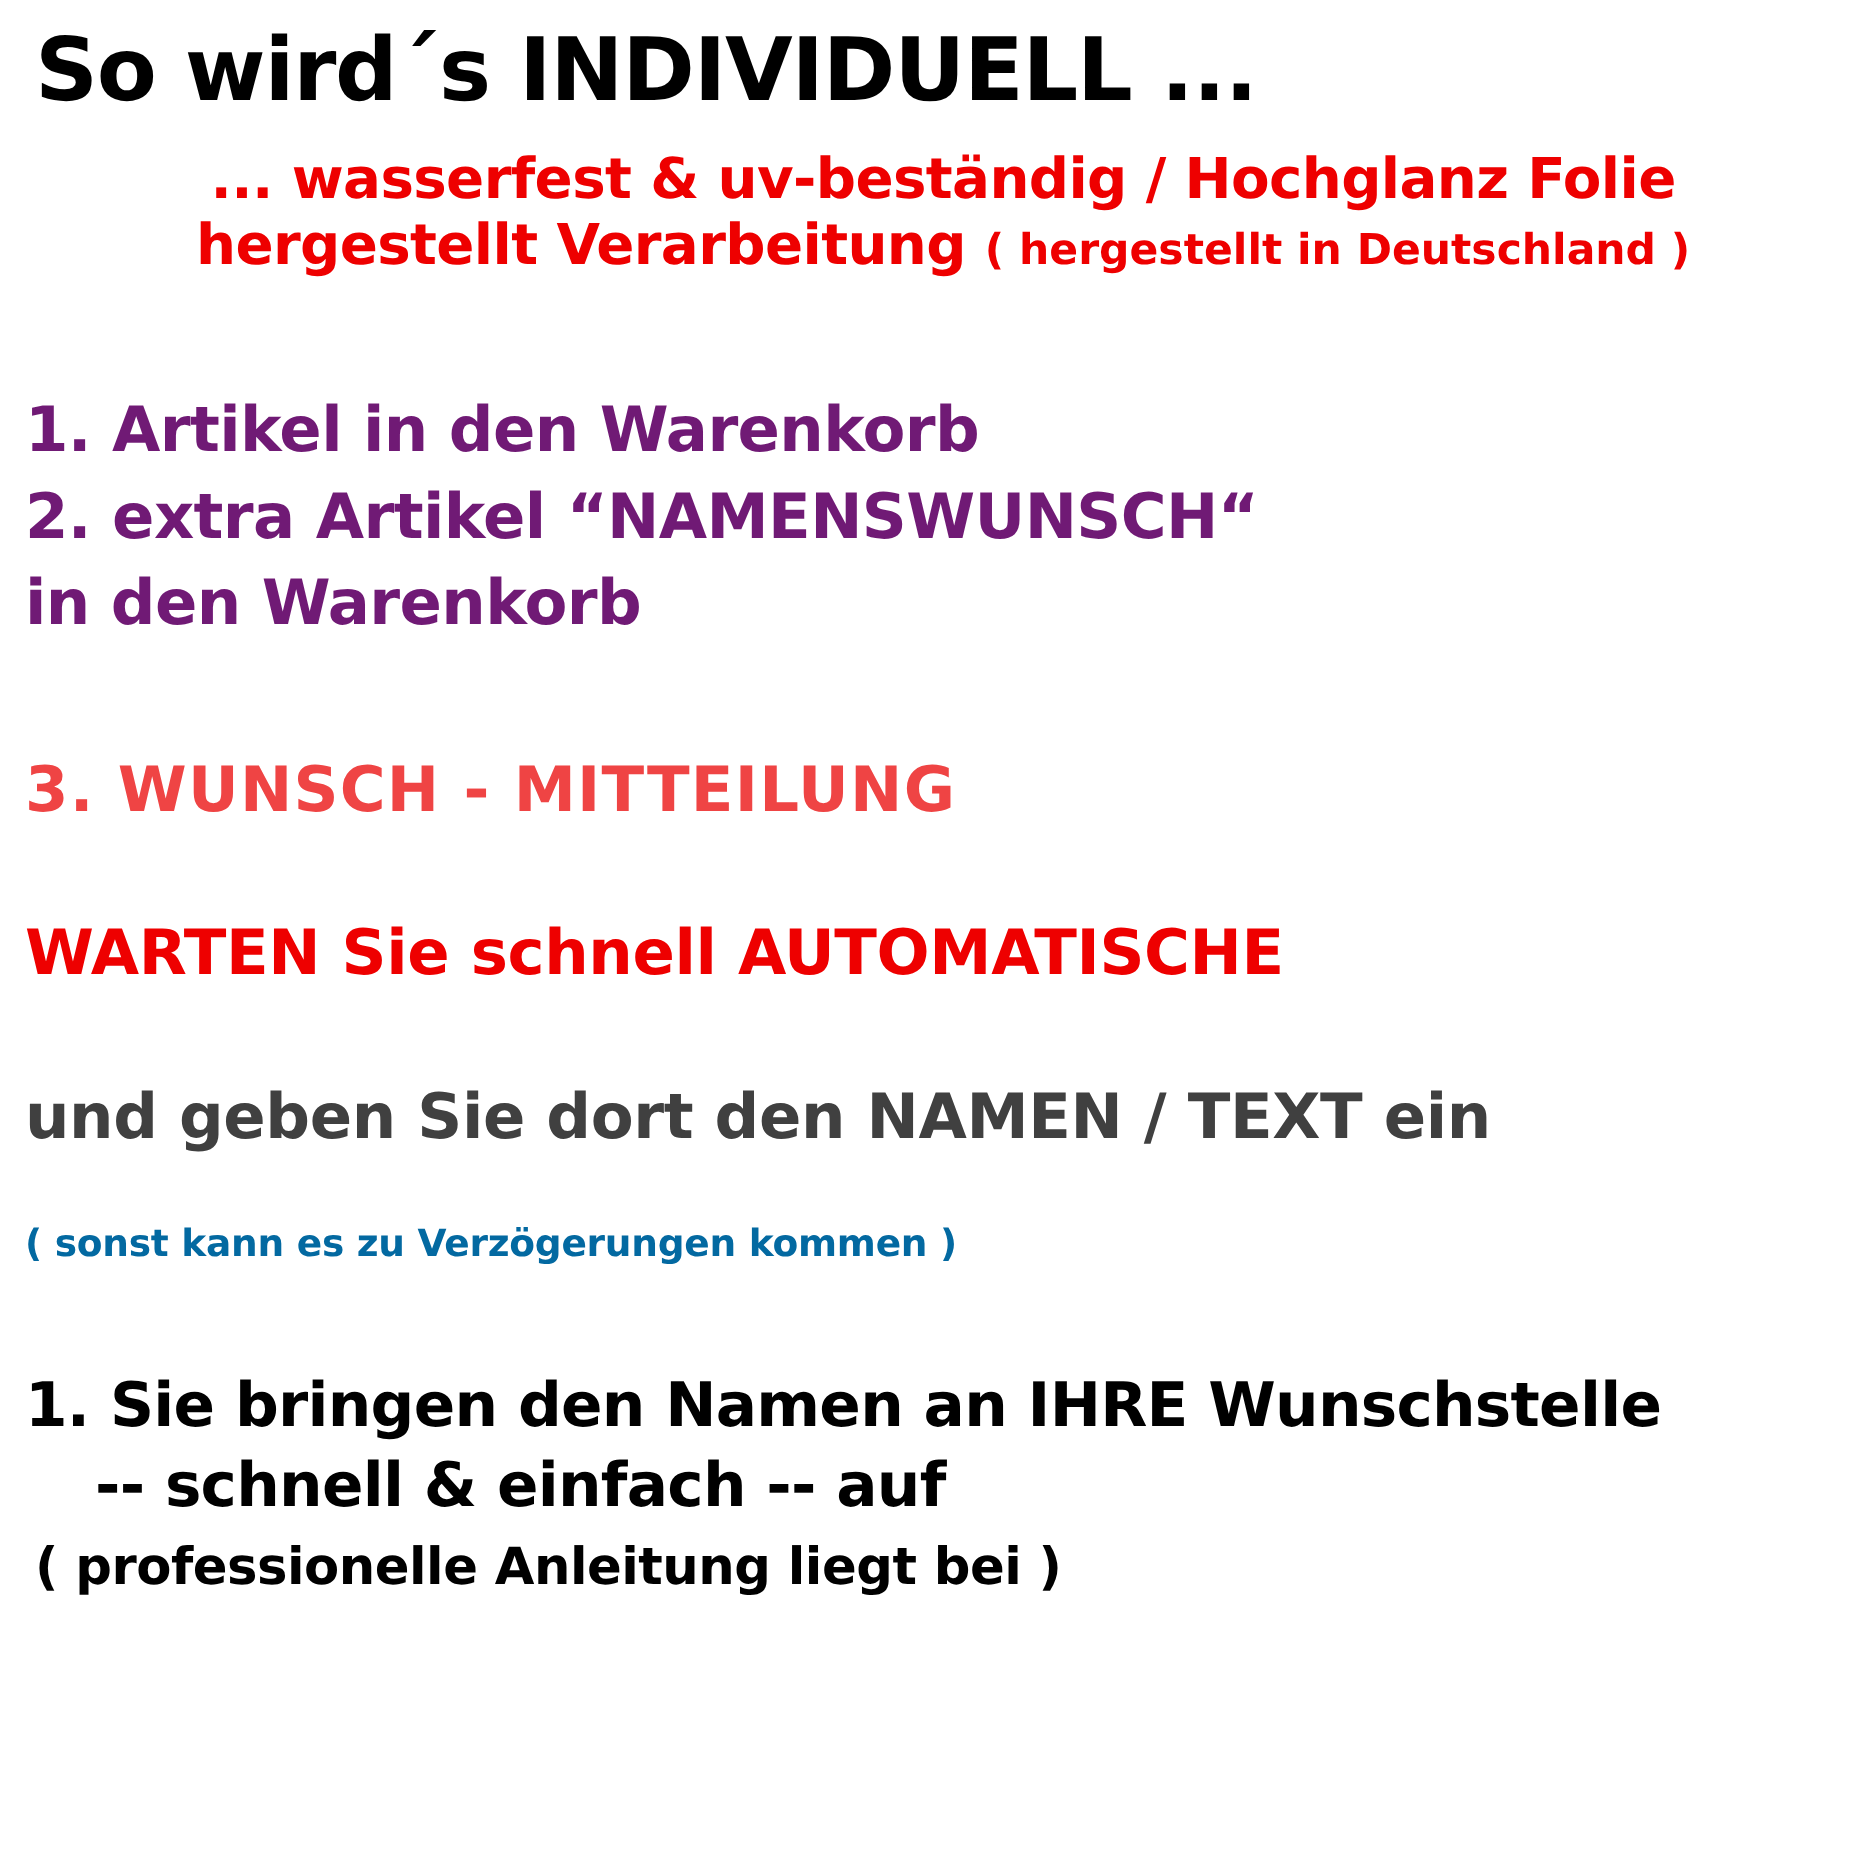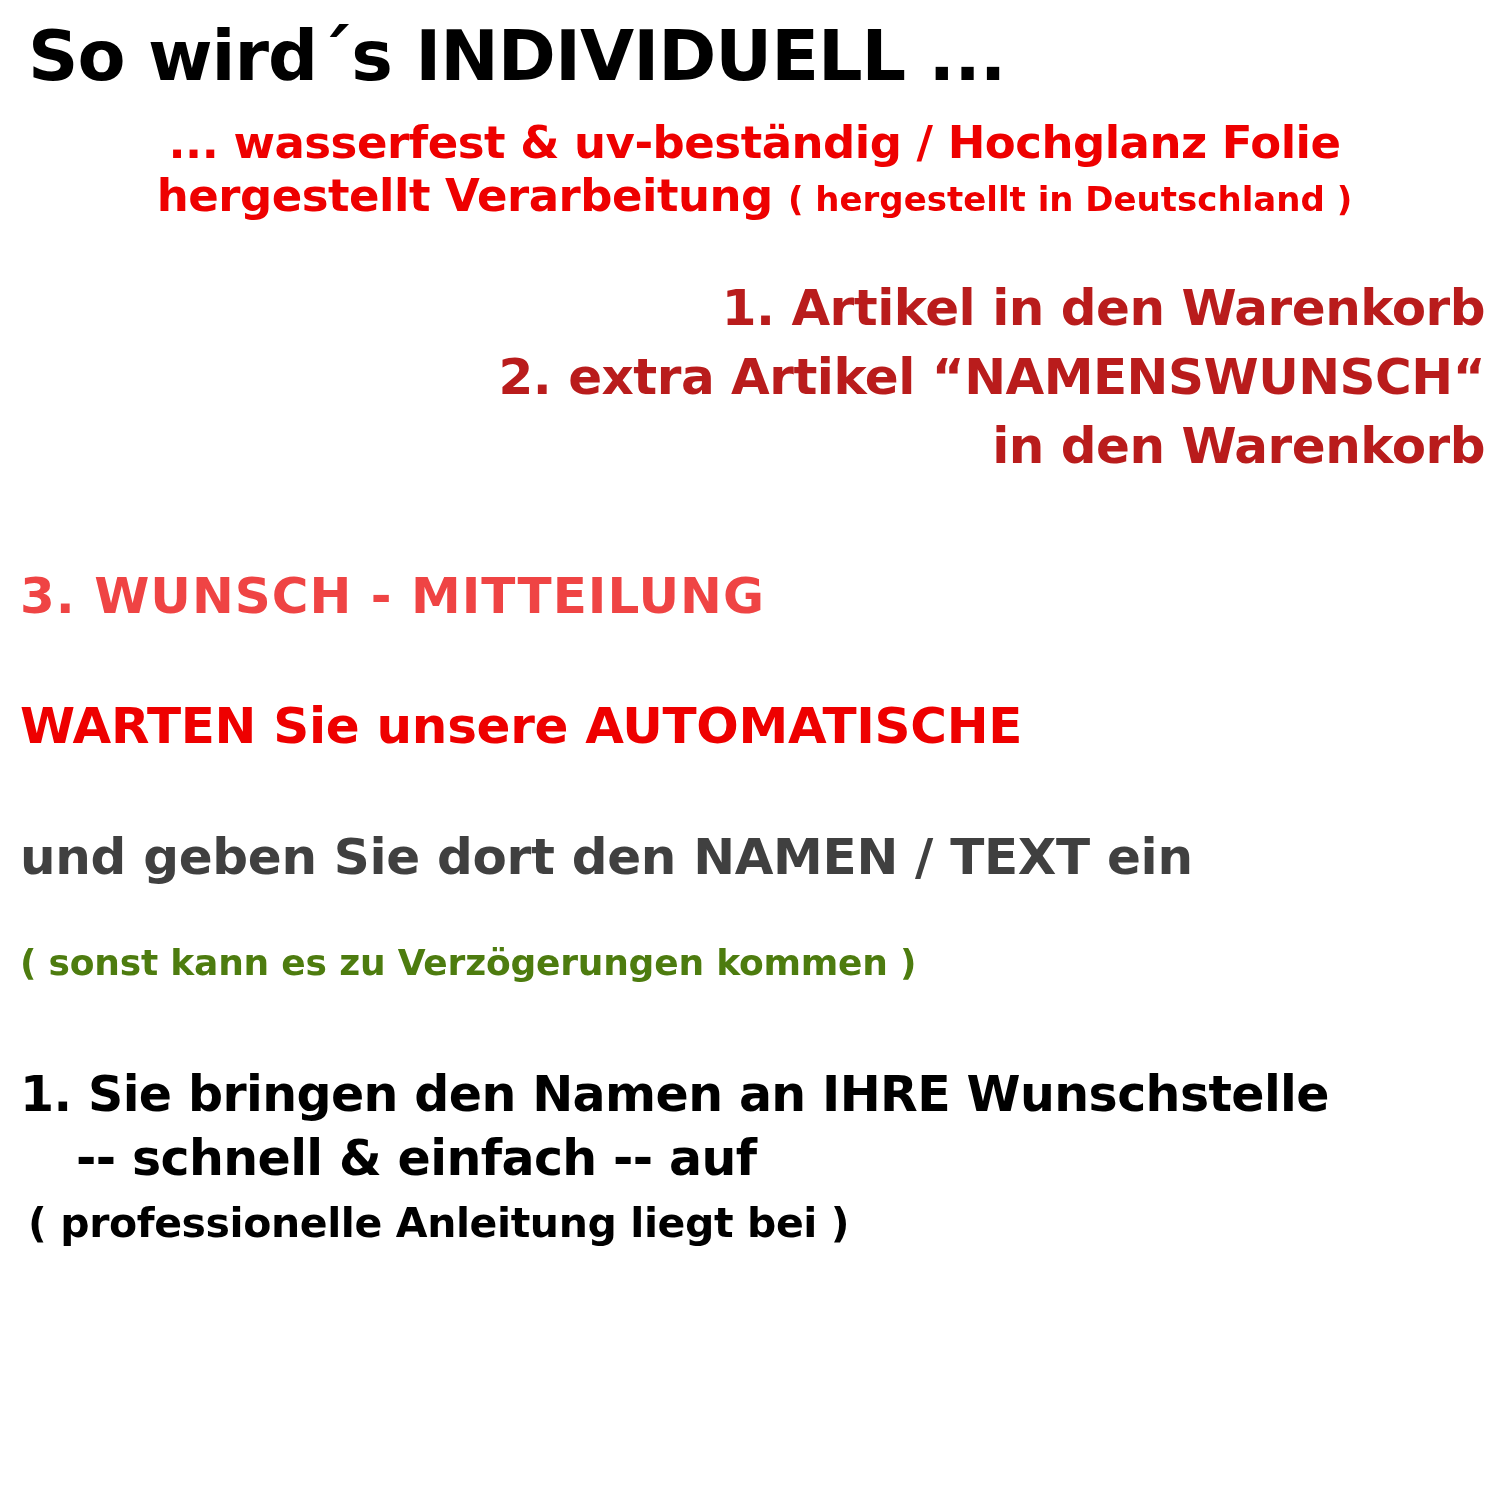--- a/index.html
+++ b/index.html
@@ -47,28 +47,27 @@
     font-size: 45px;
     line-height: 1.18;
     letter-spacing: -0.5px;
     padding-left: 10px;
   }
   .sub-line-2 .small {
     font-size: 34px;
     letter-spacing: 0px;
   }
   .steps-black {
-    margin-top: 52px;
+    margin-top: 88px;
     margin-left: 6px;
     font-size: 50px;
     font-weight: bold;
     line-height: 1.38;
-    color: #b91c1c;
+    color: #701a75;
     letter-spacing: -0.5px;
-    text-align: right;
   }
   .red-head {
     margin-top: 86px;
     margin-left: 6px;
     font-size: 50px;
     font-weight: bold;
     color: #ef4444;
     letter-spacing: 1px;
   }
   .red-block {
@@ -84,23 +83,23 @@
     margin-top: 66px;
     margin-left: 6px;
     font-size: 50px;
     font-weight: bold;
     color: #404040;
     letter-spacing: -0.3px;
   }
   .red-note {
     margin-top: 56px;
     margin-left: 6px;
-    font-size: 36px;
+    font-size: 30px;
     font-weight: bold;
-    color: #4d7c0f;
+    color: #0369a1;
     letter-spacing: -0.2px;
   }
   .step4 {
     margin-top: 80px;
     margin-left: 6px;
     font-size: 49px;
     font-weight: bold;
     color: #000000;
     line-height: 1.32;
     letter-spacing: -0.6px;
@@ -135,21 +134,21 @@
 
   <div class="steps-black">
     <span class="line">1. Artikel in den Warenkorb</span>
     <span class="line">2. extra Artikel “NAMENSWUNSCH“</span>
     <span class="line">in den Warenkorb</span>
   </div>
 
   <div class="red-head">3. WUNSCH - MITTEILUNG</div>
 
   <div class="red-block">
-    <span class="line">WARTEN Sie unsere AUTOMATISCHE</span>
+    <span class="line">WARTEN Sie schnell AUTOMATISCHE</span>
   </div>
 
   <div class="red-line-single">und geben Sie dort den NAMEN / TEXT ein</div>
 
   <div class="red-note">( sonst kann es zu Verzögerungen kommen )</div>
 
   <div class="step4">
     <span class="line">1. Sie bringen den Namen an IHRE Wunschstelle</span>
     <span class="indent">-- schnell &amp; einfach -- auf</span>
     <span class="note">( professionelle Anleitung liegt bei )</span>

